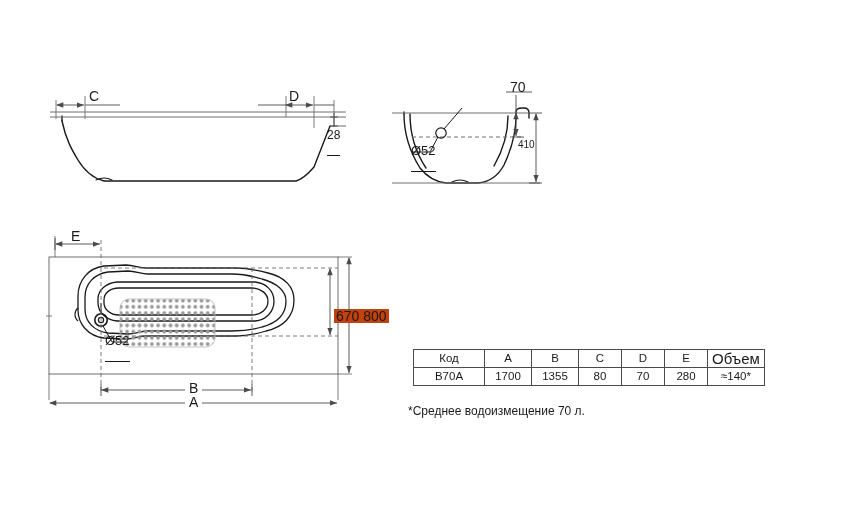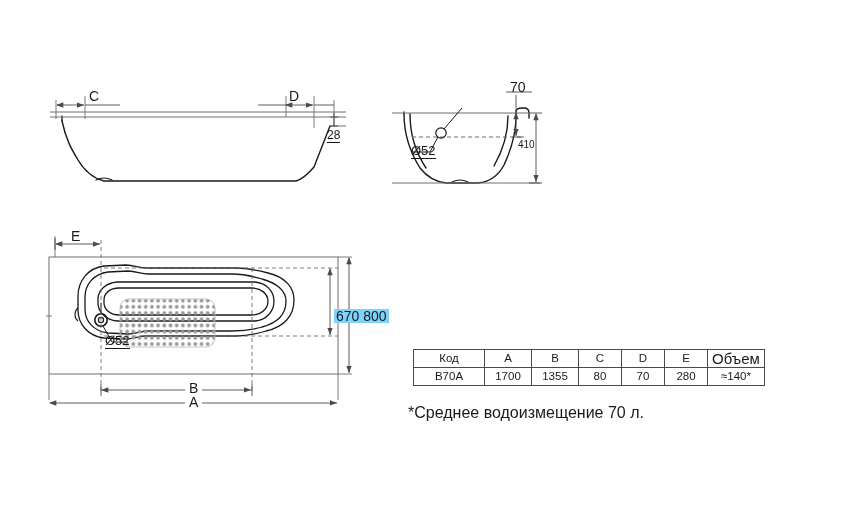--- a/index.html
+++ b/index.html
@@ -1,35 +1,35 @@
 <!DOCTYPE html>
 <html><head>
 <meta charset="utf-8">
 <style>
   html,body{margin:0;padding:0;background:#ffffff;}
   body{width:853px;height:528px;position:relative;overflow:hidden;
        font-family:"Liberation Sans","DejaVu Sans",sans-serif;color:#1a1a1a;}
   #sheet{position:absolute;left:0;top:0;width:853px;height:528px;}
   svg.dwg{position:absolute;left:0;top:0;width:853px;height:528px;overflow:visible;}
   .lbl{position:absolute;font-size:13px;color:#1a1a1a;white-space:nowrap;line-height:1;}
-  .lbl.u{border-bottom:1.3px solid #1a1a1a;padding-bottom:1px;text-align:center;}
+  .lbl.u{border-bottom:1.3px solid #1a1a1a;padding-bottom:14px;text-align:center;}
   
   #spec{position:absolute;left:413px;top:349px;border-collapse:collapse;
         font-size:11.5px;color:#1a1a1a;}
   #spec th,#spec td{border:1.1px solid #4a4a4a;text-align:center;
         padding:1px 2px;height:15px;font-weight:normal;line-height:1;}
   #spec th{font-weight:normal;}
   #spec .ccode{width:66px;text-align:center;}
   #spec .cA{width:42px;}
   #spec .cB{width:42px;}
   #spec .cC{width:38px;}
   #spec .cD{width:38px;}
   #spec .cE{width:38px;}
   #spec .cV{width:52px;font-size:15px;}
-  #note{position:absolute;left:408px;top:404px;font-size:16px;color:#1a1a1a;}
+  #note{position:absolute;left:408px;top:404px;font-size:12px;color:#1a1a1a;}
 </style>
 </head>
 <body>
 
 <div id="sheet">
 
   <svg class="dwg" viewBox="0 0 853 528">
     <defs>
       <marker id="ar" markerWidth="9" markerHeight="9" refX="8" refY="3" orient="auto" markerUnits="strokeWidth">
         <path d="M0,0 L8,3 L0,6 z" fill="#4a4a4a"></path>
@@ -207,21 +207,21 @@
   <div class="lbl" style="left:289px;top:89px;font-size:14px;">D</div>
   <div class="lbl u" style="left:327px;top:129px;font-size:12px;">28</div>
 
   <div class="lbl" style="left:510px;top:80px;font-size:14px;">70</div>
   <div class="lbl" style="left:518px;top:140px;font-size:10px;">410</div>
   <div class="lbl u" style="left:411px;top:144px;font-size:13px;">Ø52</div>
 
   <div class="lbl" style="left:71px;top:229px;font-size:14px;">E</div>
   <div class="lbl" style="left:185px;top:381px;font-size:14px;background:#fff;padding:0 4px;">B</div>
   <div class="lbl" style="left:185px;top:395px;font-size:14px;background:#fff;padding:0 4px;">A</div>
-  <div class="lbl" style="left:334px;top:309px;font-size:14px;background:#7dd3fc;padding:0 2px;">670 800</div>
+  <div class="lbl" style="left:334px;top:309px;font-size:14px;background:#c2410c;padding:0 2px;">670 800</div>
   <div class="lbl u" style="left:105px;top:334px;font-size:13px;">Ø52</div>
 
   <table id="spec">
     <thead>
       <tr>
         <th class="ccode">Код</th>
         <th class="cA">A</th>
         <th class="cB">B</th>
         <th class="cC">C</th>
         <th class="cD">D</th>

